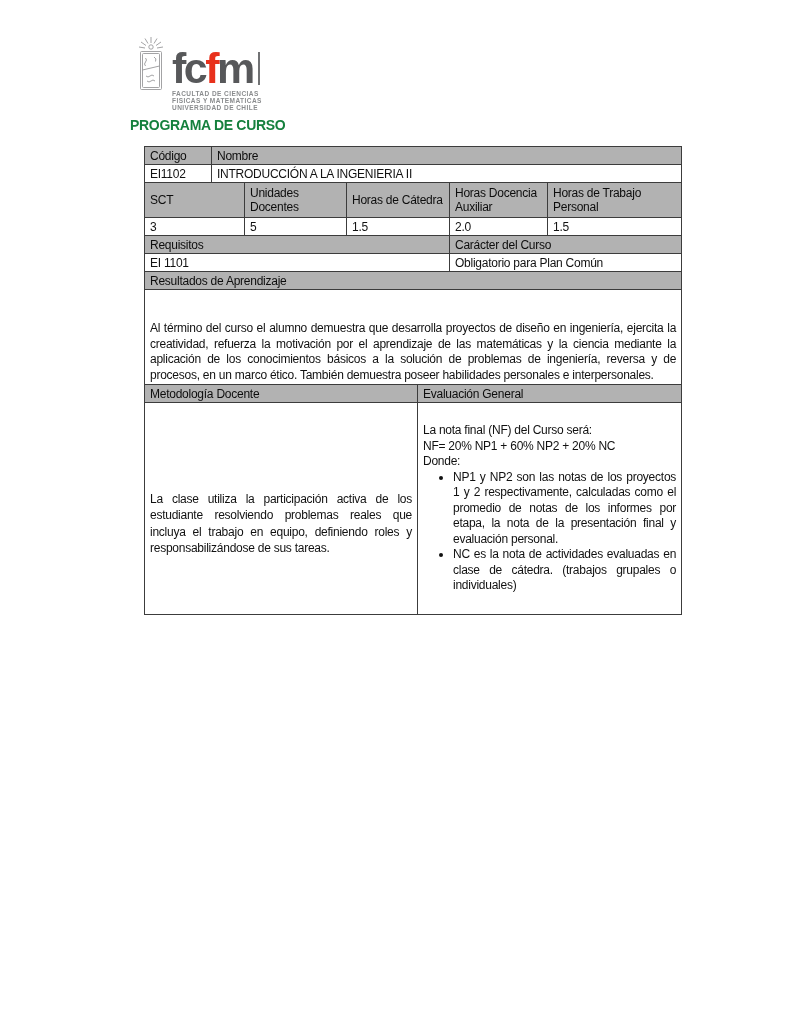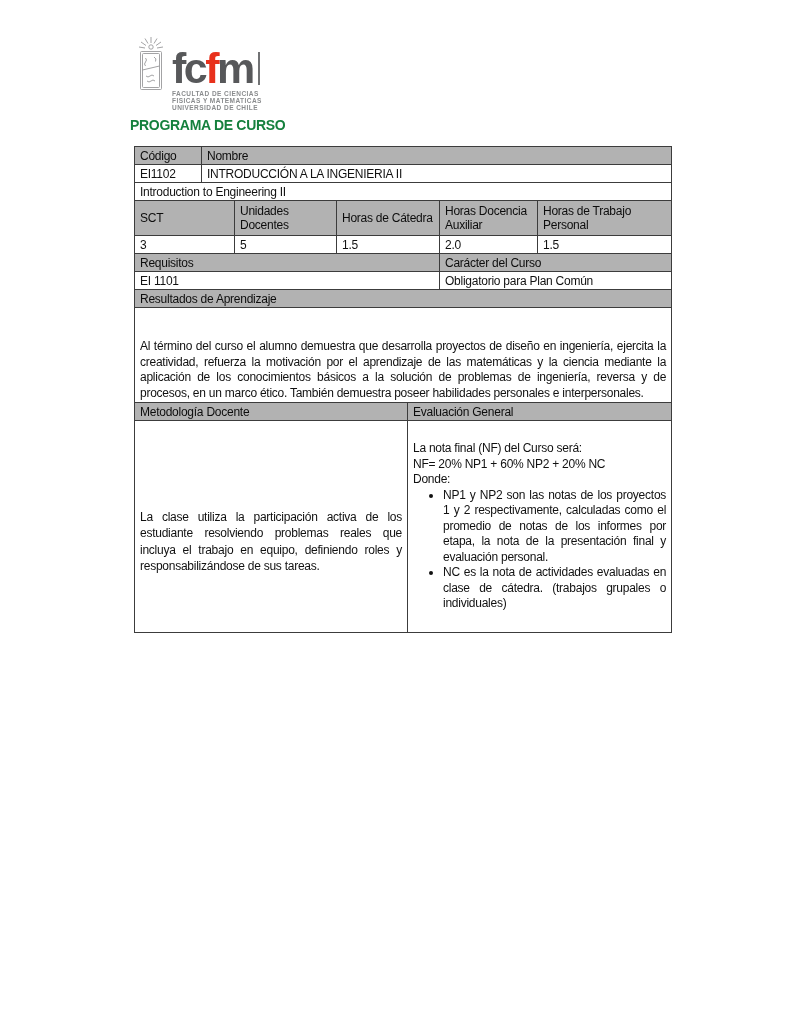--- a/index.html
+++ b/index.html
@@ -26,21 +26,21 @@
   .logo-sub { margin-top: 4px; font-size: 6.5px; line-height: 7px; letter-spacing: 0.45px; color: #8a8c8e; font-weight: bold; }
 
   
   .doc-title {
     position: absolute; top: 117px; left: 130px; width: 537px;
     font-size: 14px; font-weight: bold; letter-spacing: -0.3px; color: #15803d;
   }
 
   
   table.program {
-    position: absolute; top: 146px; left: 134px;
+    position: absolute; top: 146px; left: 144px;
     width: 537px; table-layout: fixed; border-collapse: collapse;
   }
   table.program td, table.program th {
     border: 1.5px solid #3c3c3c;
     font-size: 12px; font-weight: normal; text-align: left;
     padding: 1px 5px; vertical-align: middle;
     overflow: hidden;
   }
   tr.gray td, tr.gray th { background: #b2b2b2; color: #0d0d0d; }
   td.b, th.b { font-weight: bold; }
@@ -111,23 +111,20 @@
     </colgroup>
     <tbody>
       <tr class="gray h18">
         <th>Código</th>
         <th colspan="6">Nombre</th>
       </tr>
       <tr class="h18">
         <td class="b">EI1102</td>
         <td colspan="6" class="b">INTRODUCCIÓN A LA INGENIERIA II</td>
       </tr>
-      <tr class="h18">
-        <td colspan="7">Introduction to Engineering II</td>
-      </tr>
       <tr class="gray h35">
         <th colspan="2">SCT</th>
         <th class="just">Unidades Docentes</th>
         <th colspan="2" class="just">Horas de Cátedra</th>
         <th class="just">Horas Docencia Auxiliar</th>
         <th class="just">Horas de Trabajo Personal</th>
       </tr>
       <tr class="h18">
         <td colspan="2">3</td>
         <td>5</td>

